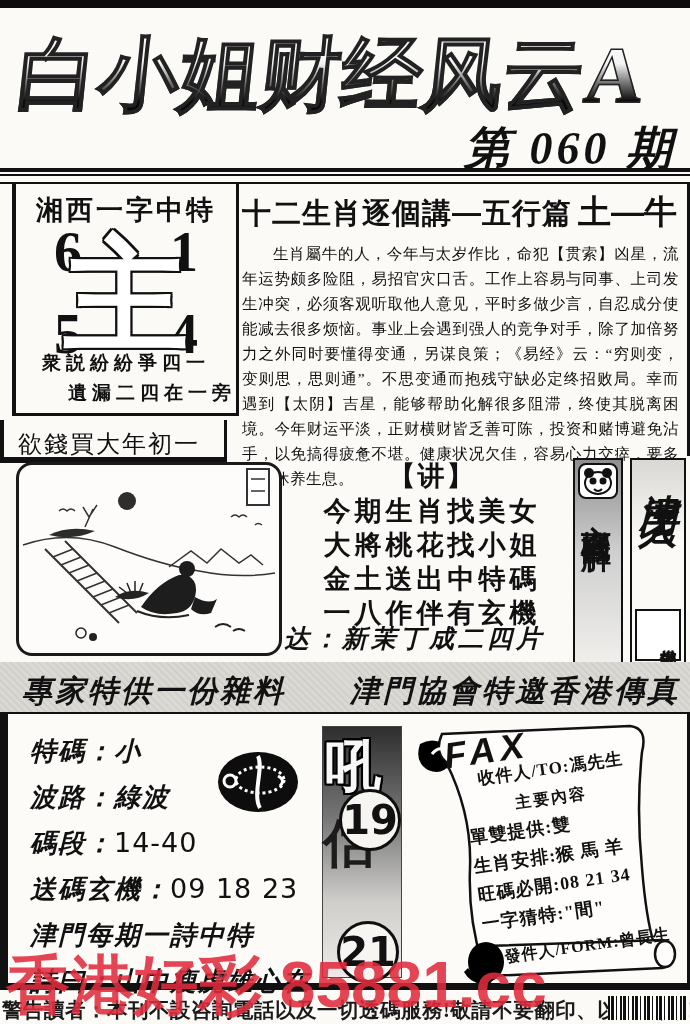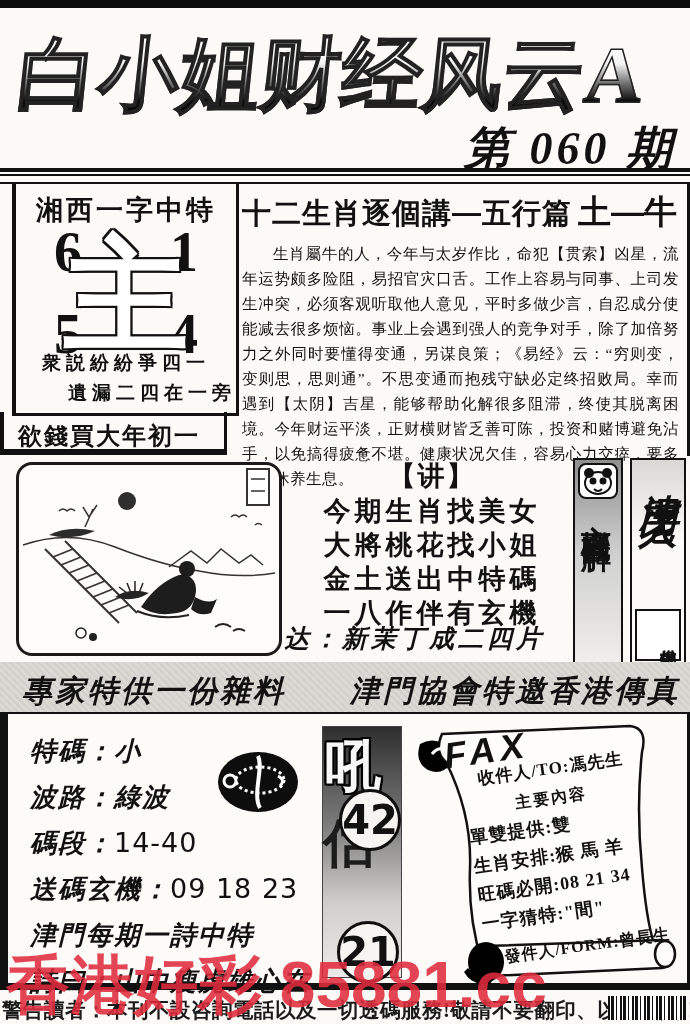--- a/index.html
+++ b/index.html
@@ -36,23 +36,23 @@
   .corner-num { position:absolute; font-size:56px; font-weight:bold; }
   #num-tl { left:38px; top:36px; } #num-tr { right:38px; top:36px; }
   #num-bl { left:38px; top:118px; } #num-br { right:38px; top:118px; }
   #center-char { position:absolute; left:0; right:0; top:30px; text-align:center;
     font-size:125px; font-weight:bold; color:#fff;
     text-shadow:-2px -2px 0 #111, 2px -2px 0 #111, -2px 2px 0 #111, 2px 2px 0 #111,
                  0 -2px 0 #111, 0 2px 0 #111, -2px 0 0 #111, 2px 0 0 #111; }
   .verse-line { position:absolute; left:0; right:0; text-align:center;
     font-size:19px; font-weight:600; letter-spacing:5px; }
   #verse1 { top:166px; } #verse2 { top:196px;text-align:right; }
-  #money-box { position:absolute; left:0; top:228px; width:227px; height:43px;
+  #money-box { position:absolute; left:0; top:236px; width:227px; height:43px;
     border-left:4px solid #111; border-right:3px solid #111; border-bottom:6px solid #111;
-    font-size:24px; font-weight:bold; letter-spacing:2px; padding:8px 0 0 14px; }
+    font-size:24px; font-weight:normal; letter-spacing:2px; padding:8px 0 0 14px; }
   #zodiac-col { position:absolute; left:230px; top:0; width:457px; height:274px; }
   #zodiac-head { display:flex; justify-content:space-between; align-items:baseline;
     padding:6px 10px 0 12px; }
   #zodiac-title { font-size:29px; font-weight:900; letter-spacing:1px;
     font-family:"Liberation Sans","DejaVu Sans",sans-serif; }
   #zodiac-tag { font-size:33px; font-weight:900;
     font-family:"Liberation Sans","DejaVu Sans",sans-serif; }
   #zodiac-body { padding:6px 8px 0 12px; font-size:15.5px; line-height:25px;
     text-align:justify; text-indent:2em; letter-spacing:0.5px; }
   
@@ -264,21 +264,21 @@
         <ellipse cx="42" cy="32" rx="40" ry="30" fill="#0d0d0d"></ellipse>
         <ellipse cx="44" cy="30" rx="24" ry="13" fill="none" stroke="#fff" stroke-width="3" stroke-dasharray="3,3"></ellipse>
         <path d="M42,6 C48,18 36,44 44,58" fill="none" stroke="#fff" stroke-width="4"></path>
         <circle cx="14" cy="31" r="6" fill="none" stroke="#fff" stroke-width="3"></circle>
         <path d="M62,26 q8,4 2,10" fill="none" stroke="#fff" stroke-width="3"></path>
       </svg>
     </div>
 
     <div id="clue-strip">
       <div id="clue-char1">吼</div>
-      <div id="circle1" class="num-circle">42</div>
+      <div id="circle1" class="num-circle">19</div>
       <div id="clue-char2">估</div>
       <div id="circle2" class="num-circle">21</div>
     </div>
 
     <div id="fax-box">
       <svg id="fax-svg" viewBox="0 0 276 266">
 
         <path d="M34,44 Q22,34 30,16 L218,8 Q236,10 230,34 Q224,90 230,150 Q234,200 242,226
                  L70,244 Q56,200 58,150 Q60,96 34,44 Z" fill="#fefdfb" stroke="#111" stroke-width="2.5"></path>
 

